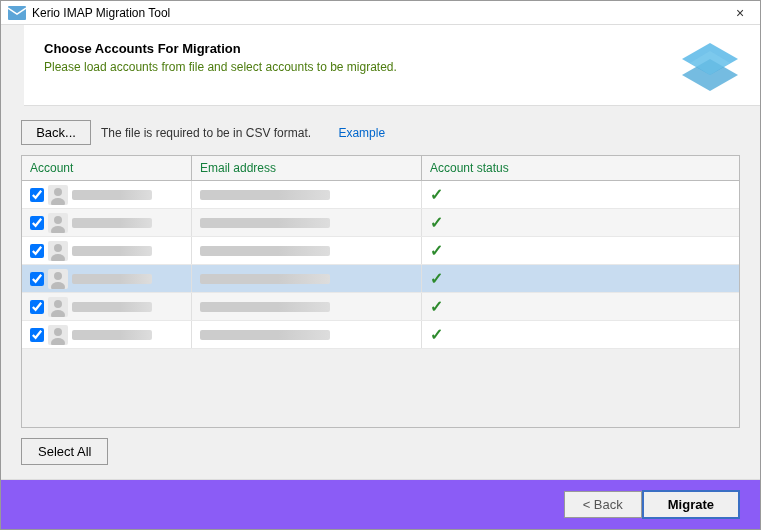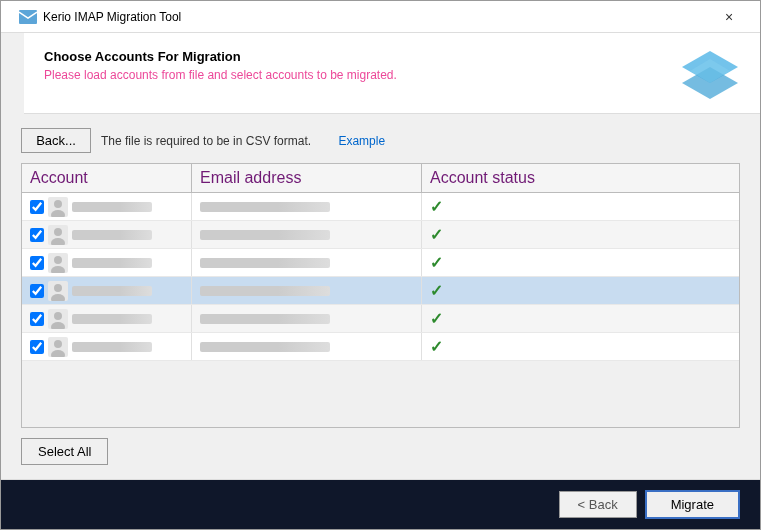--- a/index.html
+++ b/index.html
@@ -17,24 +17,24 @@
       width: 761px;
       height: 530px;
       background: #f0f0f0;
       border: 1px solid #999;
       box-shadow: 2px 2px 8px rgba(0,0,0,0.3);
       display: flex;
       flex-direction: column;
     }
     .title-bar {
       background: #fff;
-      height: 32px;
-      display: flex;
-      align-items: center;
-      padding: 0 18px;
+      height: 24px;
+      display: flex;
+      align-items: center;
+      padding: 0 7px;
       border-bottom: 1px solid #ddd;
       flex-shrink: 0;
     }
     .title-bar-icon {
       width: 18px;
       height: 18px;
       margin-right: 6px;
       flex-shrink: 0;
     }
     .title-bar-text {
@@ -65,21 +65,21 @@
       flex-shrink: 0;
       margin-left: 23px;
     }
     .header-text h2 {
       font-size: 13px;
       font-weight: bold;
       margin-bottom: 4px;
     }
     .header-text p {
       font-size: 12px;
-      color: #ec4899;
+      color: #4d7c0f;
     }
 
     .content {
       flex: 1;
       padding: 14px 20px;
       display: flex;
       flex-direction: column;
       gap: 10px;
       overflow: hidden;
     }
@@ -118,23 +118,23 @@
     }
     .table-header {
       display: grid;
       grid-template-columns: 170px 230px 1fr;
       background: #f5f5f5;
       border-bottom: 1px solid #bbb;
       flex-shrink: 0;
     }
     .table-header-cell {
       padding: 5px 8px;
-      font-size: 16px;
+      font-size: 12px;
       font-weight: normal;
-      color: #701a75;
+      color: #15803d;
       border-right: 1px solid #bbb;
     }
     .table-header-cell:last-child { border-right: none; }
 
     .table-body {
       flex: 1;
       overflow-y: auto;
       overflow-x: hidden;
     }
     .table-body::-webkit-scrollbar { width: 14px; }
@@ -205,46 +205,46 @@
     }
     .action-btn {
       padding: 5px 16px;
       background: #f0f0f0;
       border: 1px solid #999;
       cursor: pointer;
       font-size: 13px;
     }
 
     .footer {
-      background: #0f172a;
+      background: #8b5cf6;
       border-top: 1px solid #ddd;
       padding: 10px 20px;
       display: flex;
       justify-content: flex-end;
       align-items: center;
-      gap: 8px;
+      gap: 0;
       flex-shrink: 0;
     }
     .nav-btn {
       padding: 5px 18px;
       background: #f0f0f0;
       border: 1px solid #999;
       cursor: pointer;
       font-size: 13px;
       color: #555;
     }
     .nav-btn:disabled { color: #aaa; cursor: default; }
     .migrate-btn {
       padding: 5px 24px;
       background: #f0f0f0;
       border: 2px solid #3a6fc4;
       cursor: pointer;
       font-size: 13px;
       color: #000;
-      font-weight: normal;
+      font-weight: bold;
     }
 
     
     .person-icon {
       width: 20px;
       height: 20px;
     }
 
     
     .logo-svg { }

